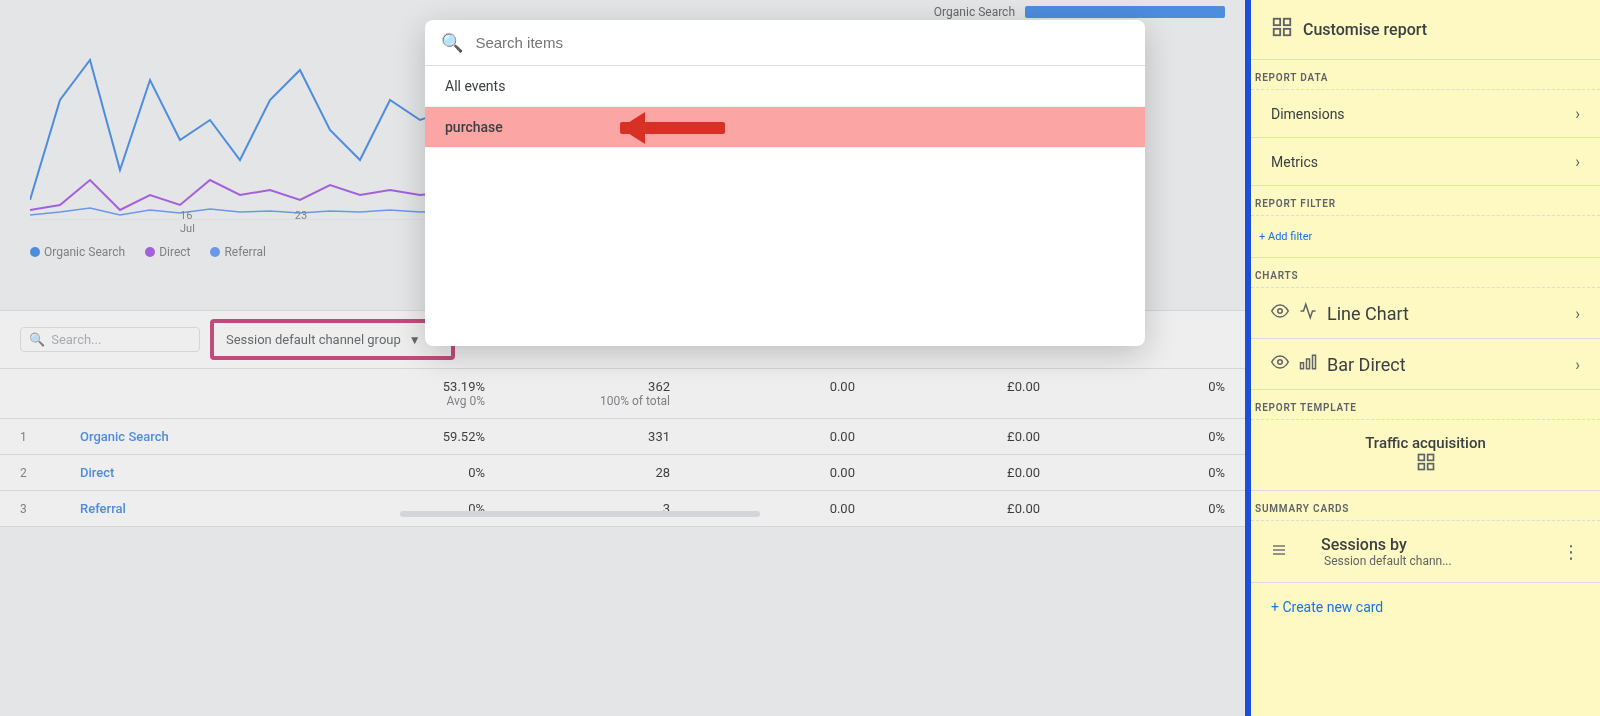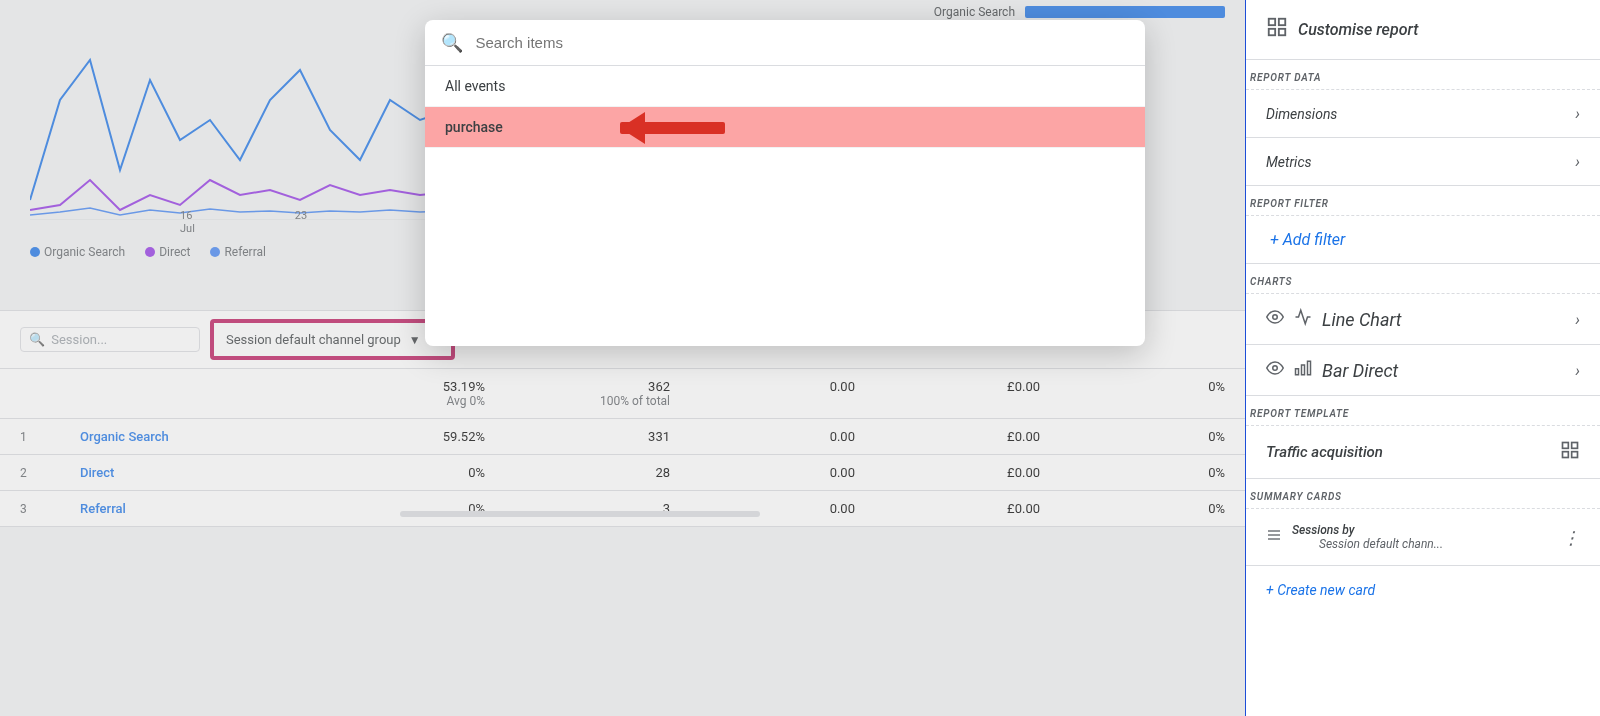--- a/index.html
+++ b/index.html
@@ -165,24 +165,23 @@
       border-radius: 3px;
     }
 
     
     .right-panel {
       position: absolute;
       right: 0;
       top: 0;
       width: 355px;
       height: 716px;
-      background: #ffffff;
-      border-left: 1px solid #1d4ed8;
+      background: #fef9c3;
+      border-left: 6px solid #1d4ed8;
       overflow-y: auto;
-      font-style: italic;
     }
 
     .panel-header {
       display: flex;
       align-items: center;
       padding: 16px 20px;
       border-bottom: 1px solid #dadce0;
       gap: 10px;
     }
 
@@ -218,25 +217,25 @@
 
     .chevron-icon {
       color: #5f6368;
       font-size: 16px;
     }
 
     .add-filter-btn {
       display: flex;
       align-items: center;
       gap: 8px;
-      padding: 14px 24px;
+      padding: 14px 8px;
       border-bottom: 1px solid #dadce0;
       cursor: pointer;
       color: #1a73e8;
-      font-size: 16px;
+      font-size: 11px;
     }
 
     .charts-item {
       display: flex;
       align-items: center;
       gap: 10px;
       padding: 14px 20px;
       border-bottom: 1px solid #dadce0;
       cursor: pointer;
     }
@@ -265,20 +264,21 @@
     .template-name {
       font-size: 15px;
       color: #3c4043;
       font-weight: 500;
     }
 
     .template-row {
       display: flex;
       align-items: center;
       justify-content: space-between;
+      flex-direction: column;
     }
 
     .template-icon {
       color: #5f6368;
       font-size: 18px;
     }
 
     .summary-card-item {
       display: flex;
       align-items: center;
@@ -290,23 +290,24 @@
     .card-icon {
       color: #5f6368;
       font-size: 16px;
     }
 
     .card-text {
       flex: 1;
     }
 
     .card-name {
-      font-size: 12px;
+      font-size: 16px;
       color: #3c4043;
       font-weight: 500;
+      margin-left: 24px;
     }
 
     .card-sub {
       font-size: 12px;
       color: #5f6368;
       margin-left: 27px;
     }
 
     .card-menu {
       color: #5f6368;
@@ -454,21 +455,21 @@
         <span>Referral</span>
       </div>
     </div>
   </div>
 
   <div class="table-area">
 
     <div class="filter-bar">
       <div class="search-box">
         <span>🔍</span>
-        <span style="color:#9aa0a6;">Session...</span>
+        <span style="color:#9aa0a6;">Search...</span>
       </div>
       <div class="channel-filter">
         <span>Session default channel group</span>
         <span style="font-size:12px;">▼</span>
         <span style="color:#1a73e8; font-size:18px; cursor:pointer;">+</span>
       </div>
     </div>
 
     <div class="summary-row">
       <div class="col-label"></div>

